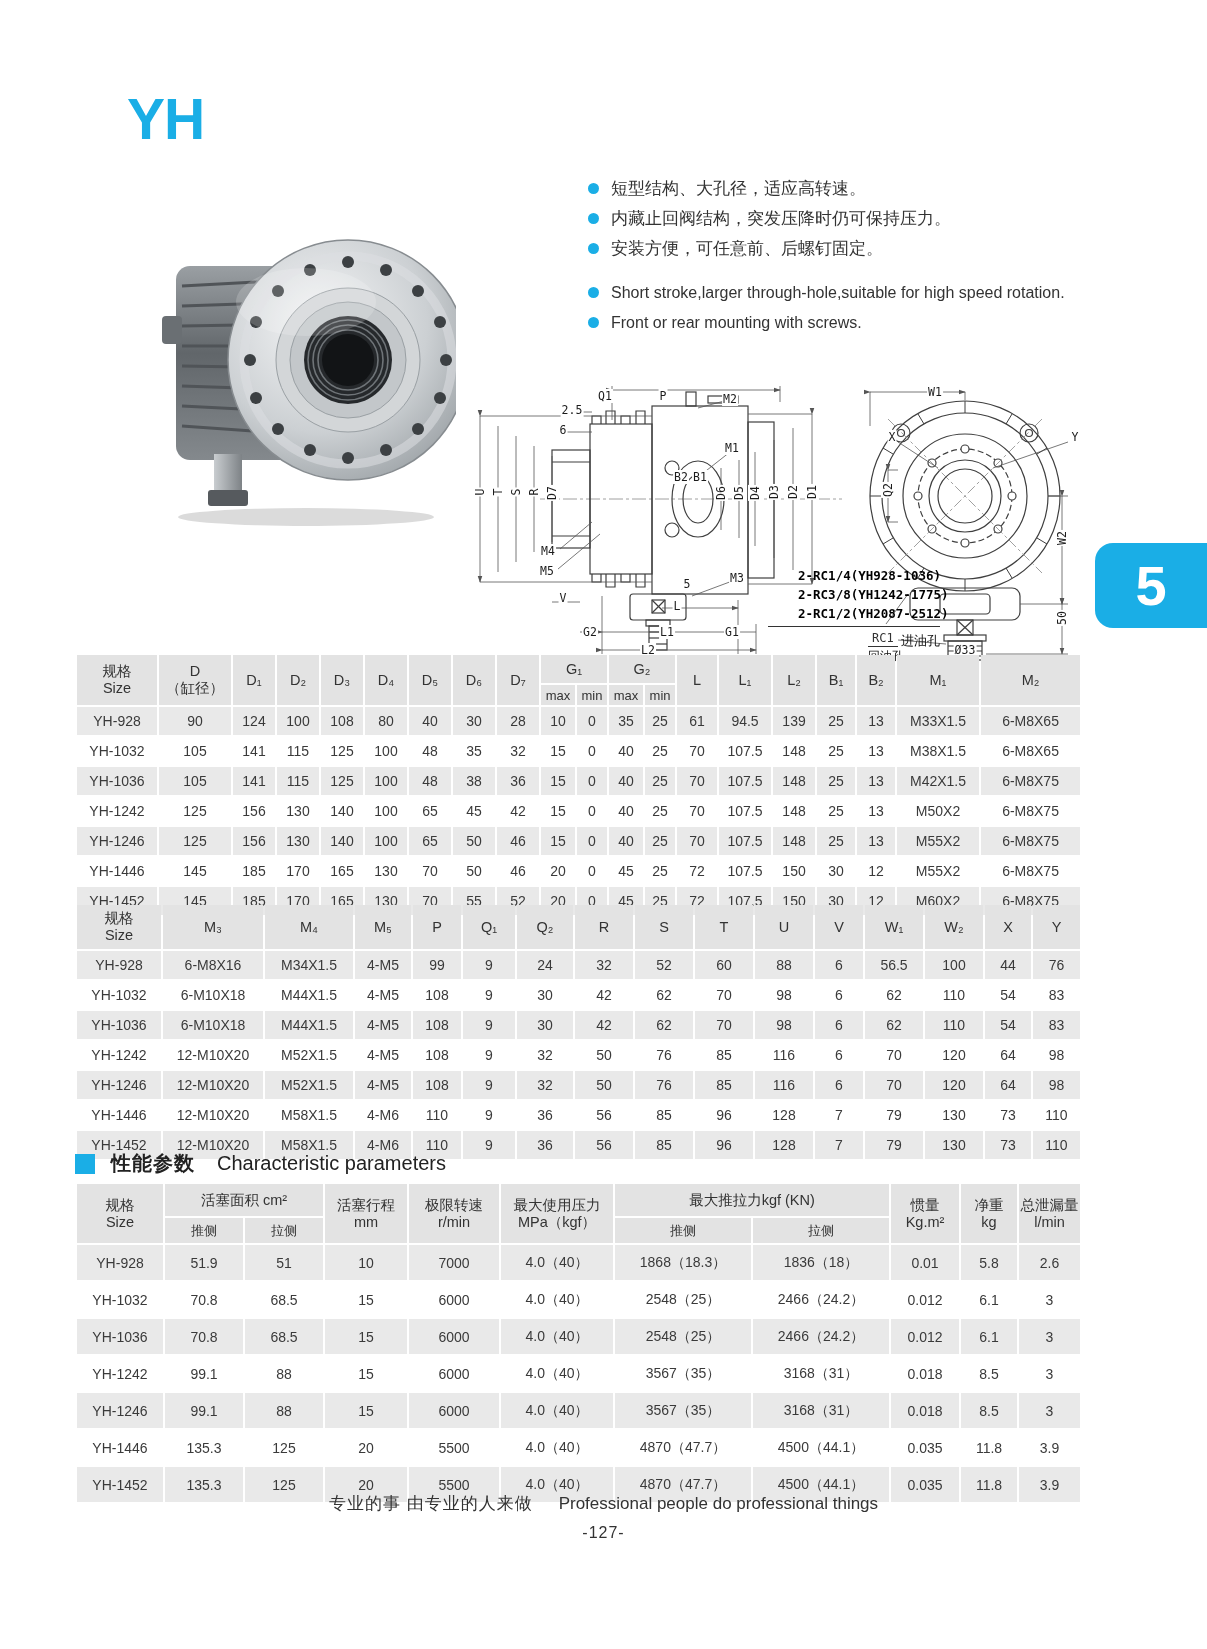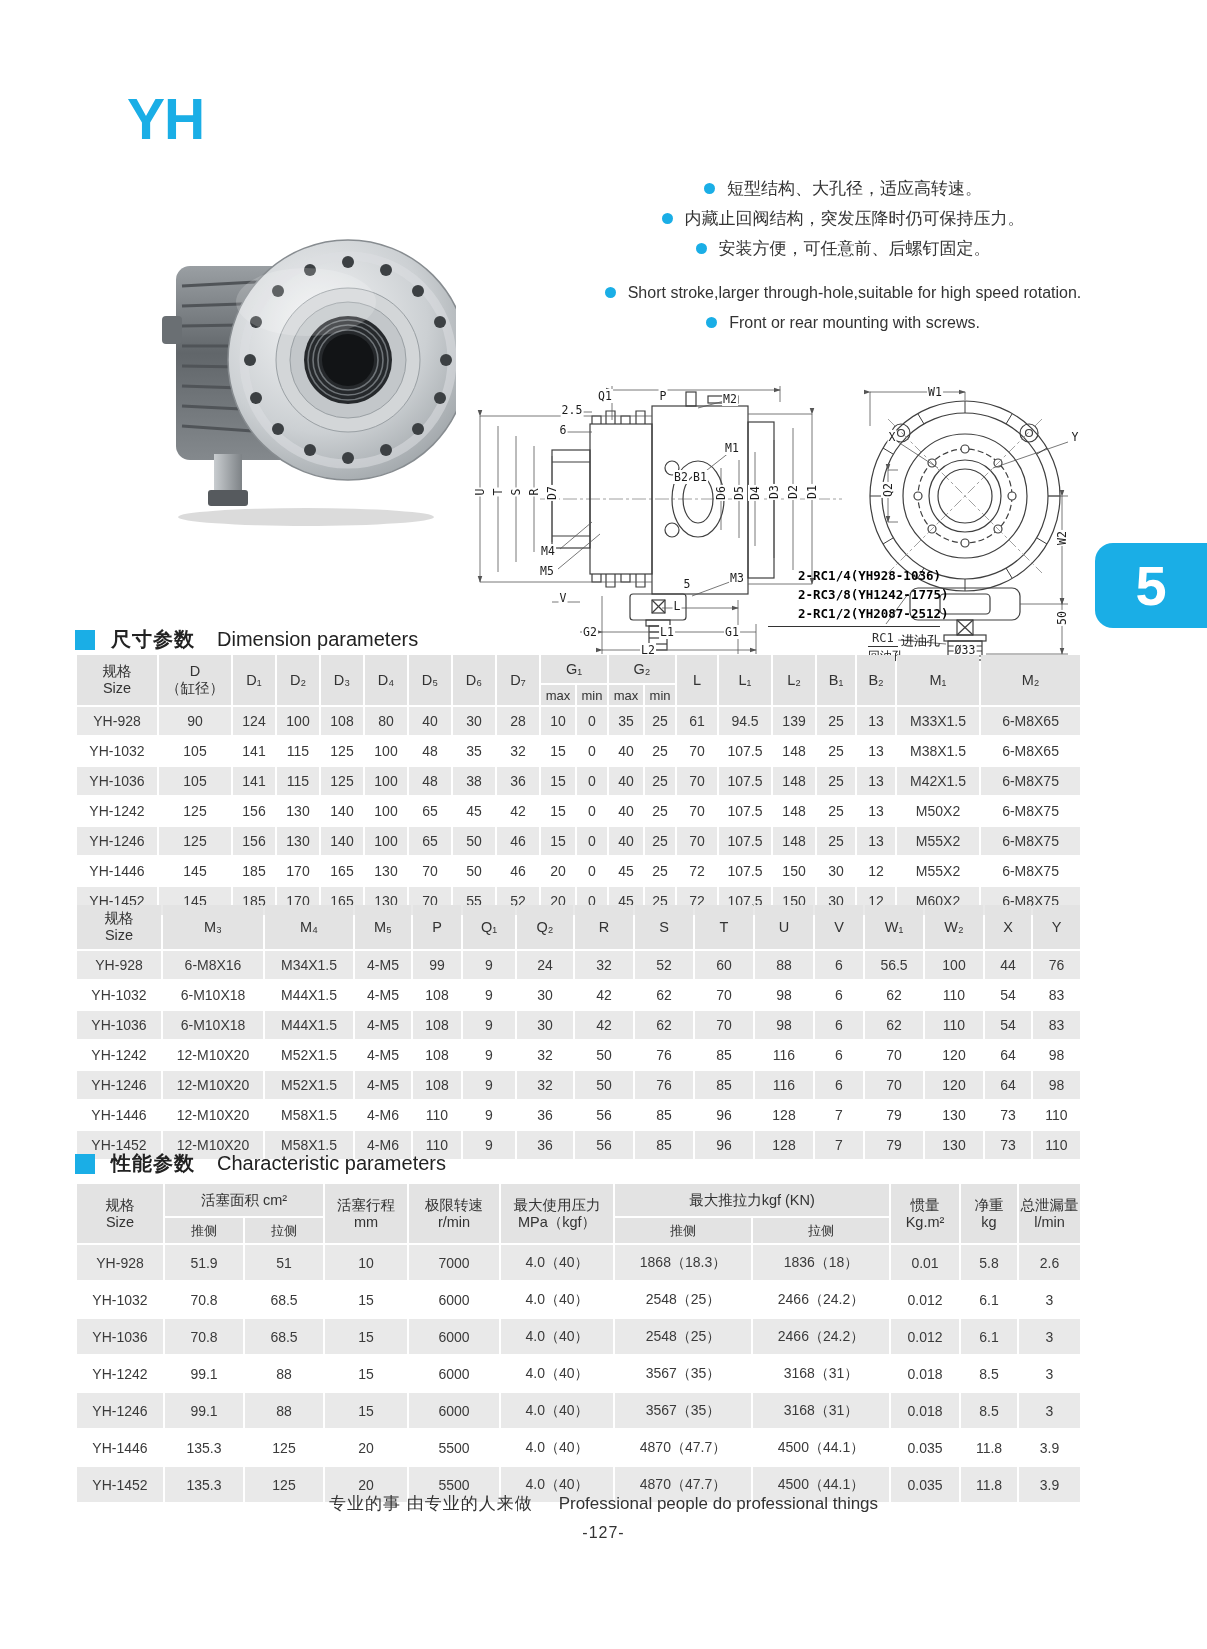--- a/index.html
+++ b/index.html
@@ -17,21 +17,21 @@
   .brand-zh{font-size:30px;color:var(--accent);letter-spacing:3px;font-weight:bold;line-height:34px;}
   .brand-en{font-size:17px;color:var(--accent);letter-spacing:-0.3px;line-height:22px;}
 
   
   .side-tab{position:absolute;right:0;top:543px;width:112px;height:85px;background:var(--accent);
     border-radius:18px 0 0 18px;display:flex;align-items:center;justify-content:center;
     color:#fff;font-size:56px;font-weight:bold;}
 
   
   .features{position:absolute;left:588px;top:178px;width:510px;}
-  .feat{display:flex;align-items:flex-start;margin-bottom:9px;justify-content:center;}
+  .feat{display:flex;align-items:flex-start;margin-bottom:9px;}
   .feat .dot{flex:0 0 11px;width:11px;height:11px;border-radius:50%;background:var(--accent);margin:5px 12px 0 0;}
   .feat-zh{font-size:17px;line-height:21px;color:#333;}
   .feat-en{font-size:16px;line-height:21px;color:#333;text-align:justify;}
   .feat-gap{height:14px;}
 
   
   .photo{position:absolute;left:156px;top:210px;width:300px;height:320px;}
 
   
   .drawing{position:absolute;left:440px;top:356px;width:660px;height:312px;}
@@ -361,25 +361,20 @@
       <span class="dim-label" style="left: 452px; top: 81px;">X</span>
       <span class="dim-label" style="left: 635px; top: 81px;">Y</span>
       <span class="dim-label rot" style="left: 448px; top: 134px;">Q2</span>
       <span class="dim-label rot" style="left: 622px; top: 182px;">W2</span>
       <span class="dim-label rot" style="left: 622px; top: 262px;">50</span>
       <span class="dim-label" style="left: 525px; top: 294px;">Ø33</span>
     </div>
 
   <div class="side-tab">5</div>
 
-  <div class="section-heading" style="top:626px;">
-    <span class="sq"></span>
-    <span class="sh-zh">尺寸参数</span>
-    <span class="sh-en">Dimension parameters</span>
-  </div>
 
   <table id="table1">
       <colgroup>
         <col style="width: 80px;">
         <col style="width: 72px;">
         <col style="width: 42px;">
         <col style="width: 42px;">
         <col style="width: 42px;">
         <col style="width: 42px;">
         <col style="width: 42px;">

